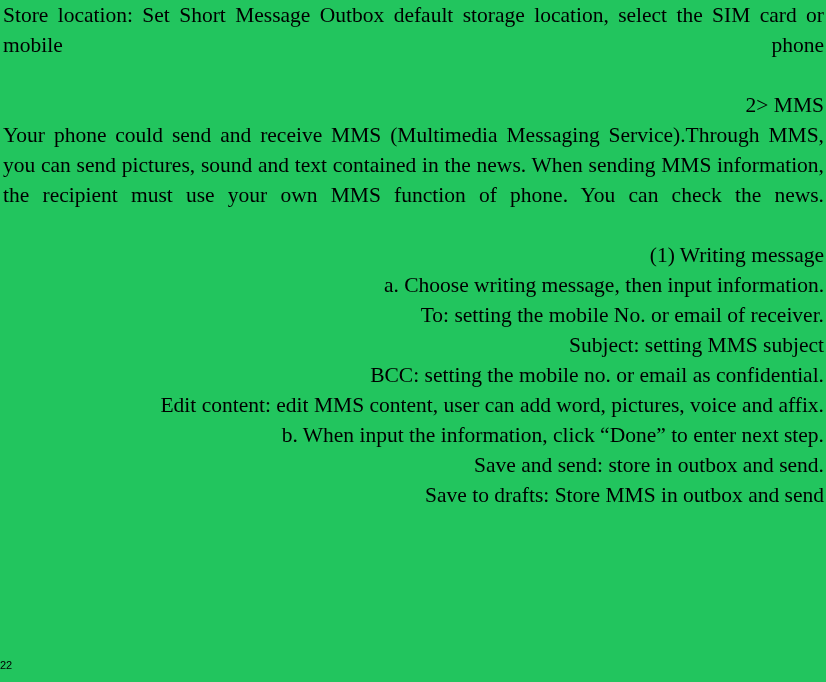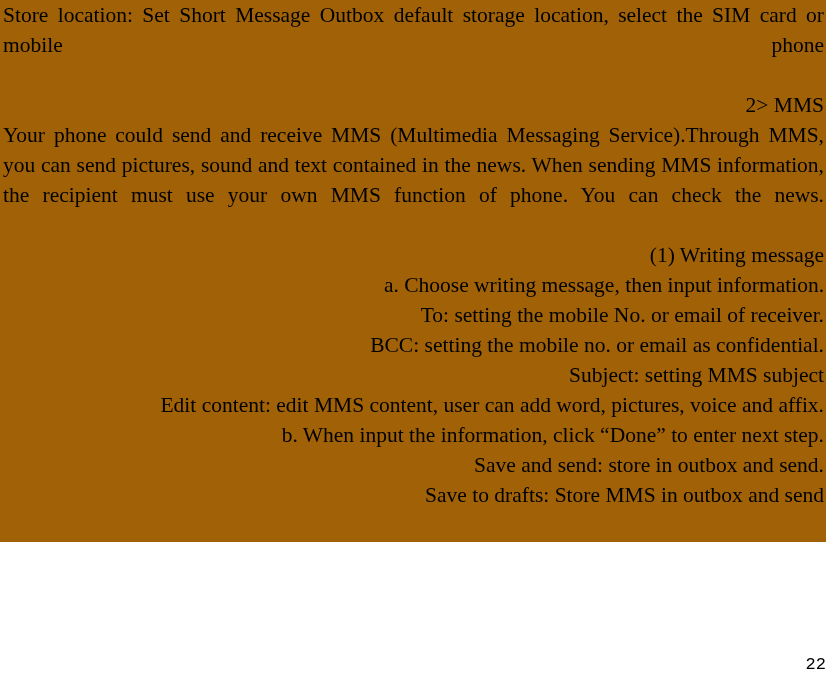--- a/index.html
+++ b/index.html
@@ -12,22 +12,22 @@
     width: 826px;
     height: 682px;
     overflow: hidden;
     font-family: "Liberation Serif", "DejaVu Serif", serif;
     color: #000000;
     -webkit-font-smoothing: none;
   }
   .page {
     position: relative;
     width: 826px;
-    height: 542px;
-    background: #a16207;
+    height: 682px;
+    background: #22c55e;
     box-sizing: border-box;
   }
   .textblock {
     position: absolute;
     left: 3px;
     top: 0px;
     width: 821px;
   }
   .para {
     margin: 0;
@@ -67,24 +67,24 @@
     content: "";
     display: inline-block;
     width: 100%;
     height: 0;
   }
   .pagenum {
     position: absolute;
     left: 0;
     top: 655px;
     width: 826px;
-    text-align: right;
-    font-size: 17px;
+    text-align: left;
+    font-size: 11px;
     line-height: 20px;
-    font-family: Liberation Mono, monospace;
+    font-family: Liberation Sans, sans-serif;
     color: #000000;
   }
 </style>
 </head>
 <body>
 
 <div class="page">
 
   <div class="textblock">
 
@@ -95,23 +95,23 @@
 
     <p class="para wide">Your phone could send and receive MMS (Multimedia Messaging Service).Through MMS, you can send pictures, sound and text contained in the news. When sending MMS information, the recipient must use your own MMS function of phone. You can check the news.</p>
 
     <p class="line">(1) Writing message</p>
 
     <p class="line">a. Choose writing message, then input information.</p>
 
     <p class="line">To: setting the mobile No. or email of receiver.</p>
 
 
+    <p class="line">Subject: setting MMS subject</p>
+
     <p class="line">BCC: setting the mobile no. or email as confidential.</p>
-
-    <p class="line">Subject: setting MMS subject</p>
 
     <p class="line">Edit content: edit MMS content, user can add word, pictures, voice and affix.</p>
 
     <p class="line">b. When input the information, click “Done” to enter next step.</p>
 
 
     <p class="line">Save and send: store in outbox and send.</p>
 
     <p class="line">Save to drafts: Store MMS in outbox and send</p>
 

